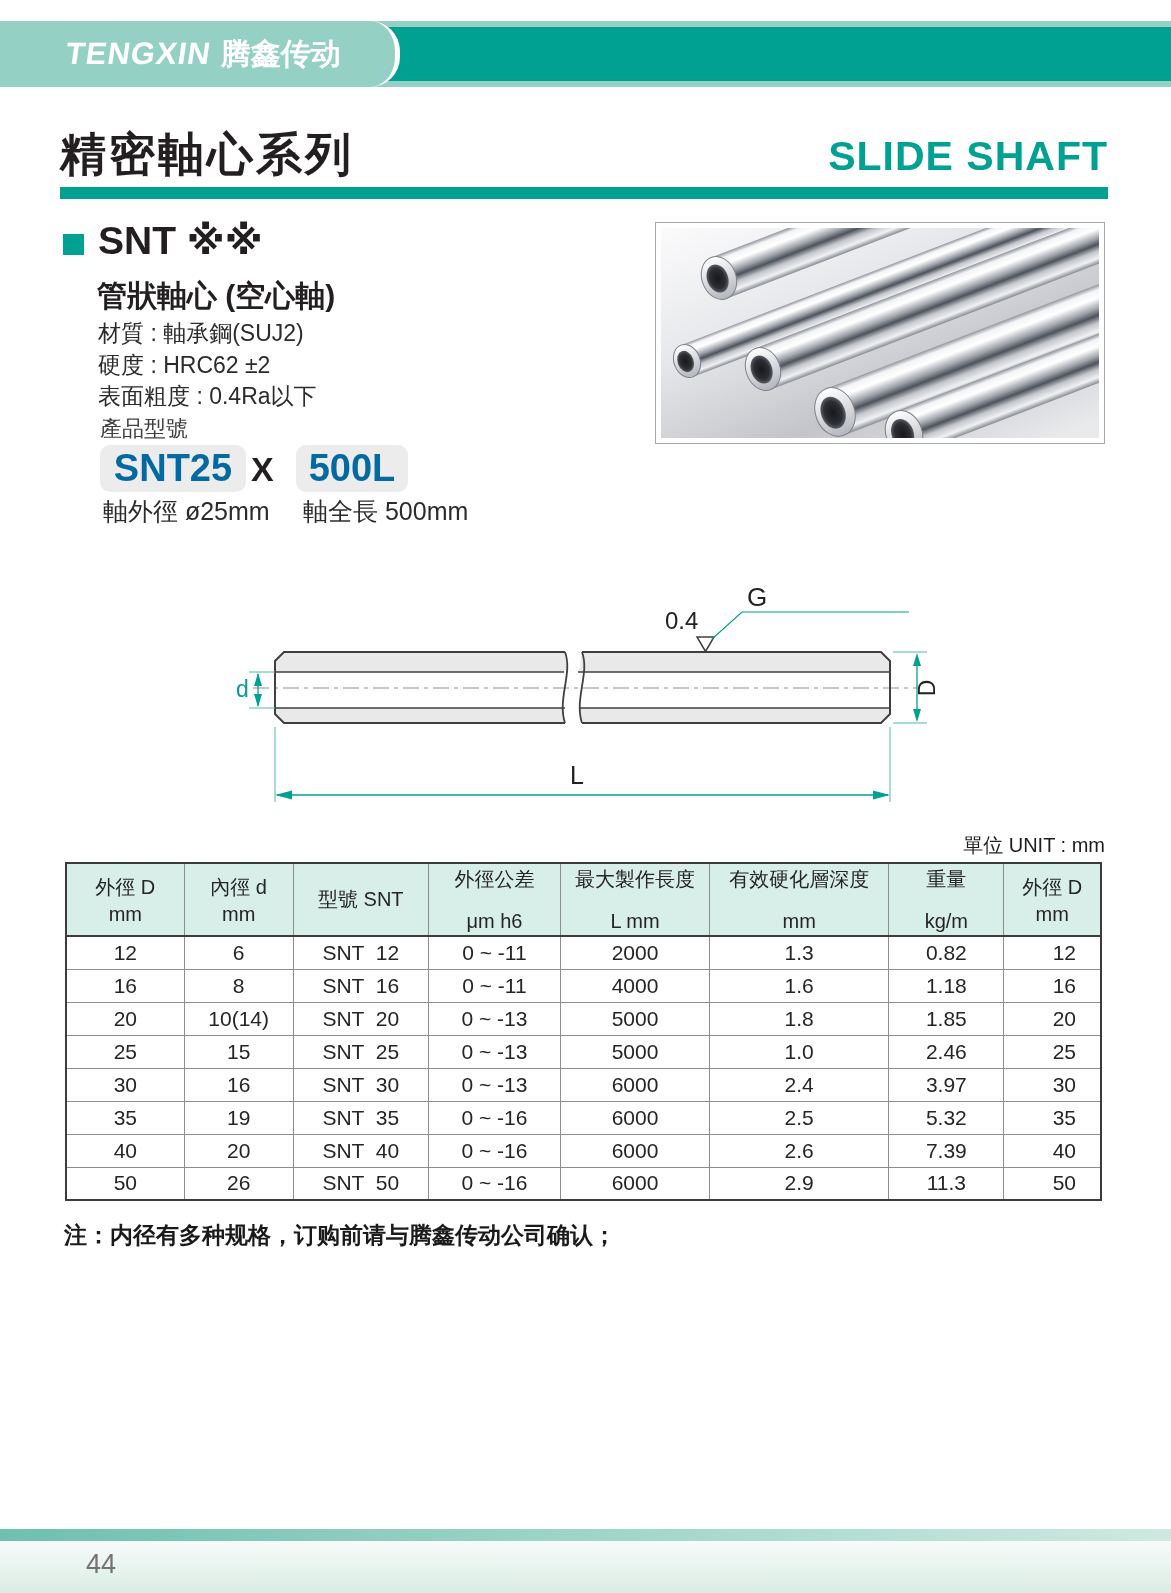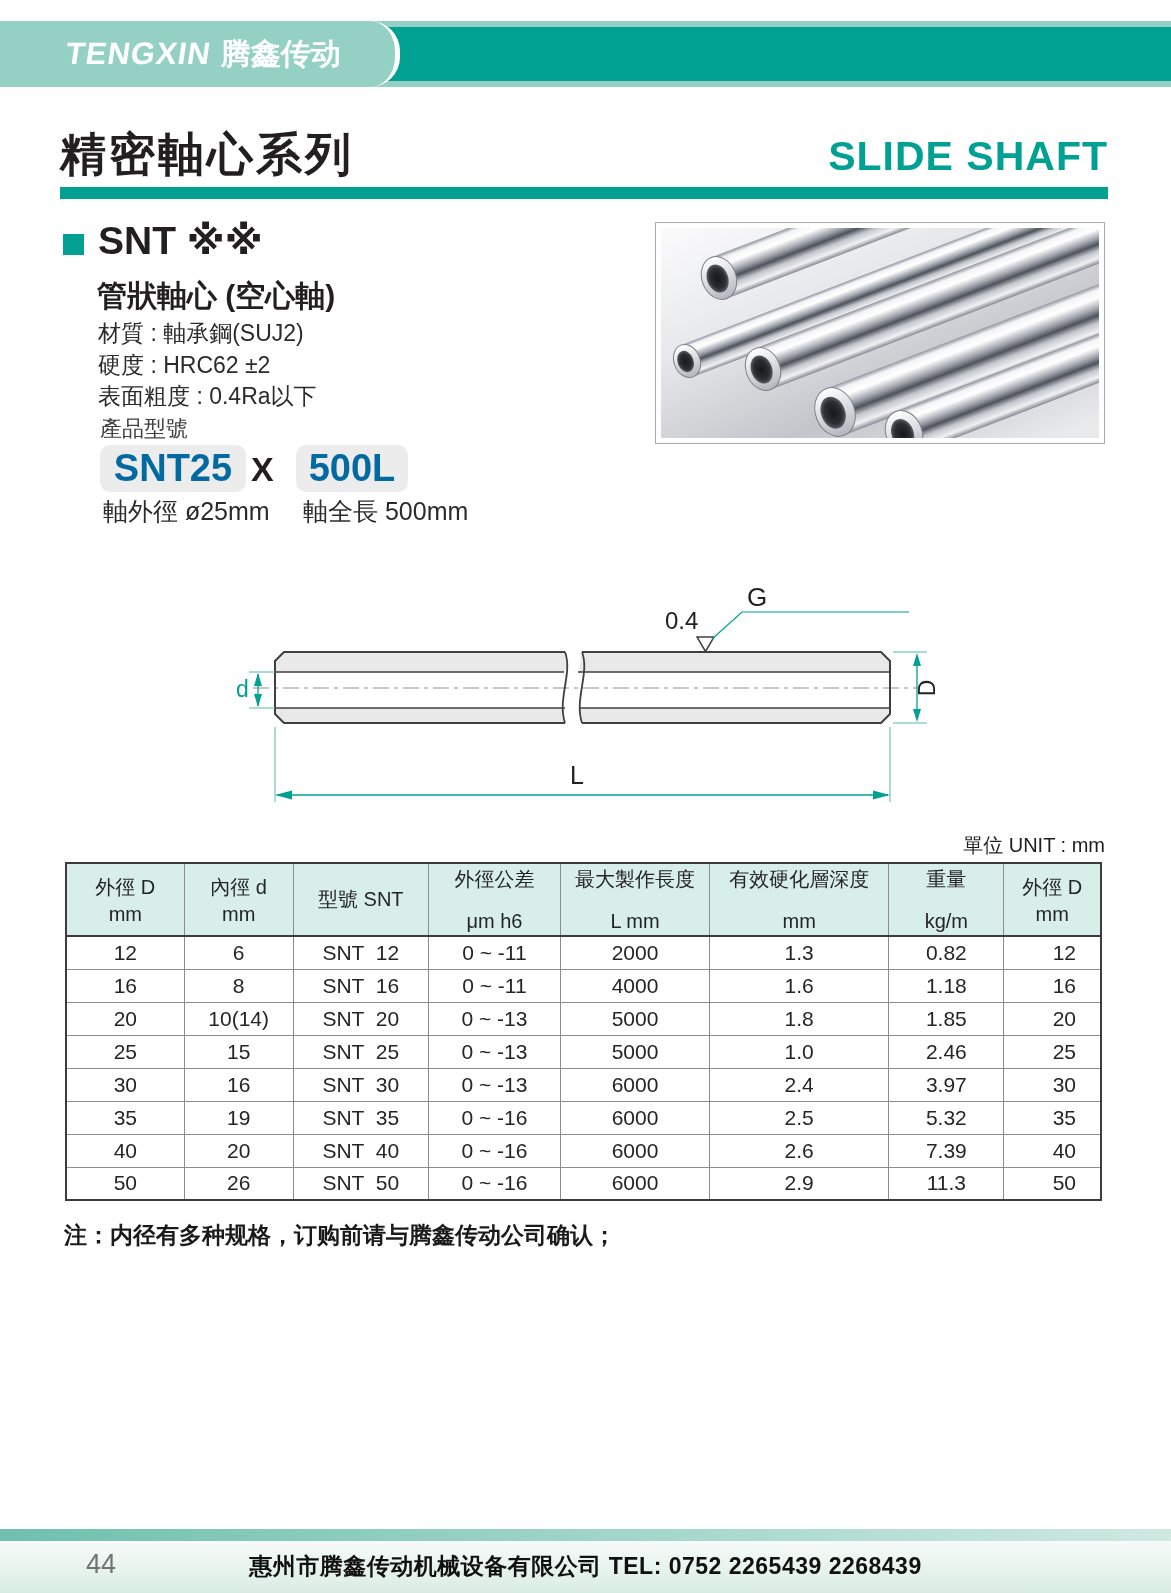--- a/index.html
+++ b/index.html
@@ -333,15 +333,14 @@
           <td class="right">50</td>
         </tr>
       </tbody>
   </table>
 
   <div class="foot-note">注：内径有多种规格，订购前请与腾鑫传动公司确认；</div>
 
   <div class="footer-strip"></div>
   <div class="footer-area"></div>
   <div class="page-num">44</div>
-  <div class="company">惠州市腾鑫传动机械设备有限公司  TEL: 0752  2265439  2268439</div>
 
 </div>
 
 </body></html>

